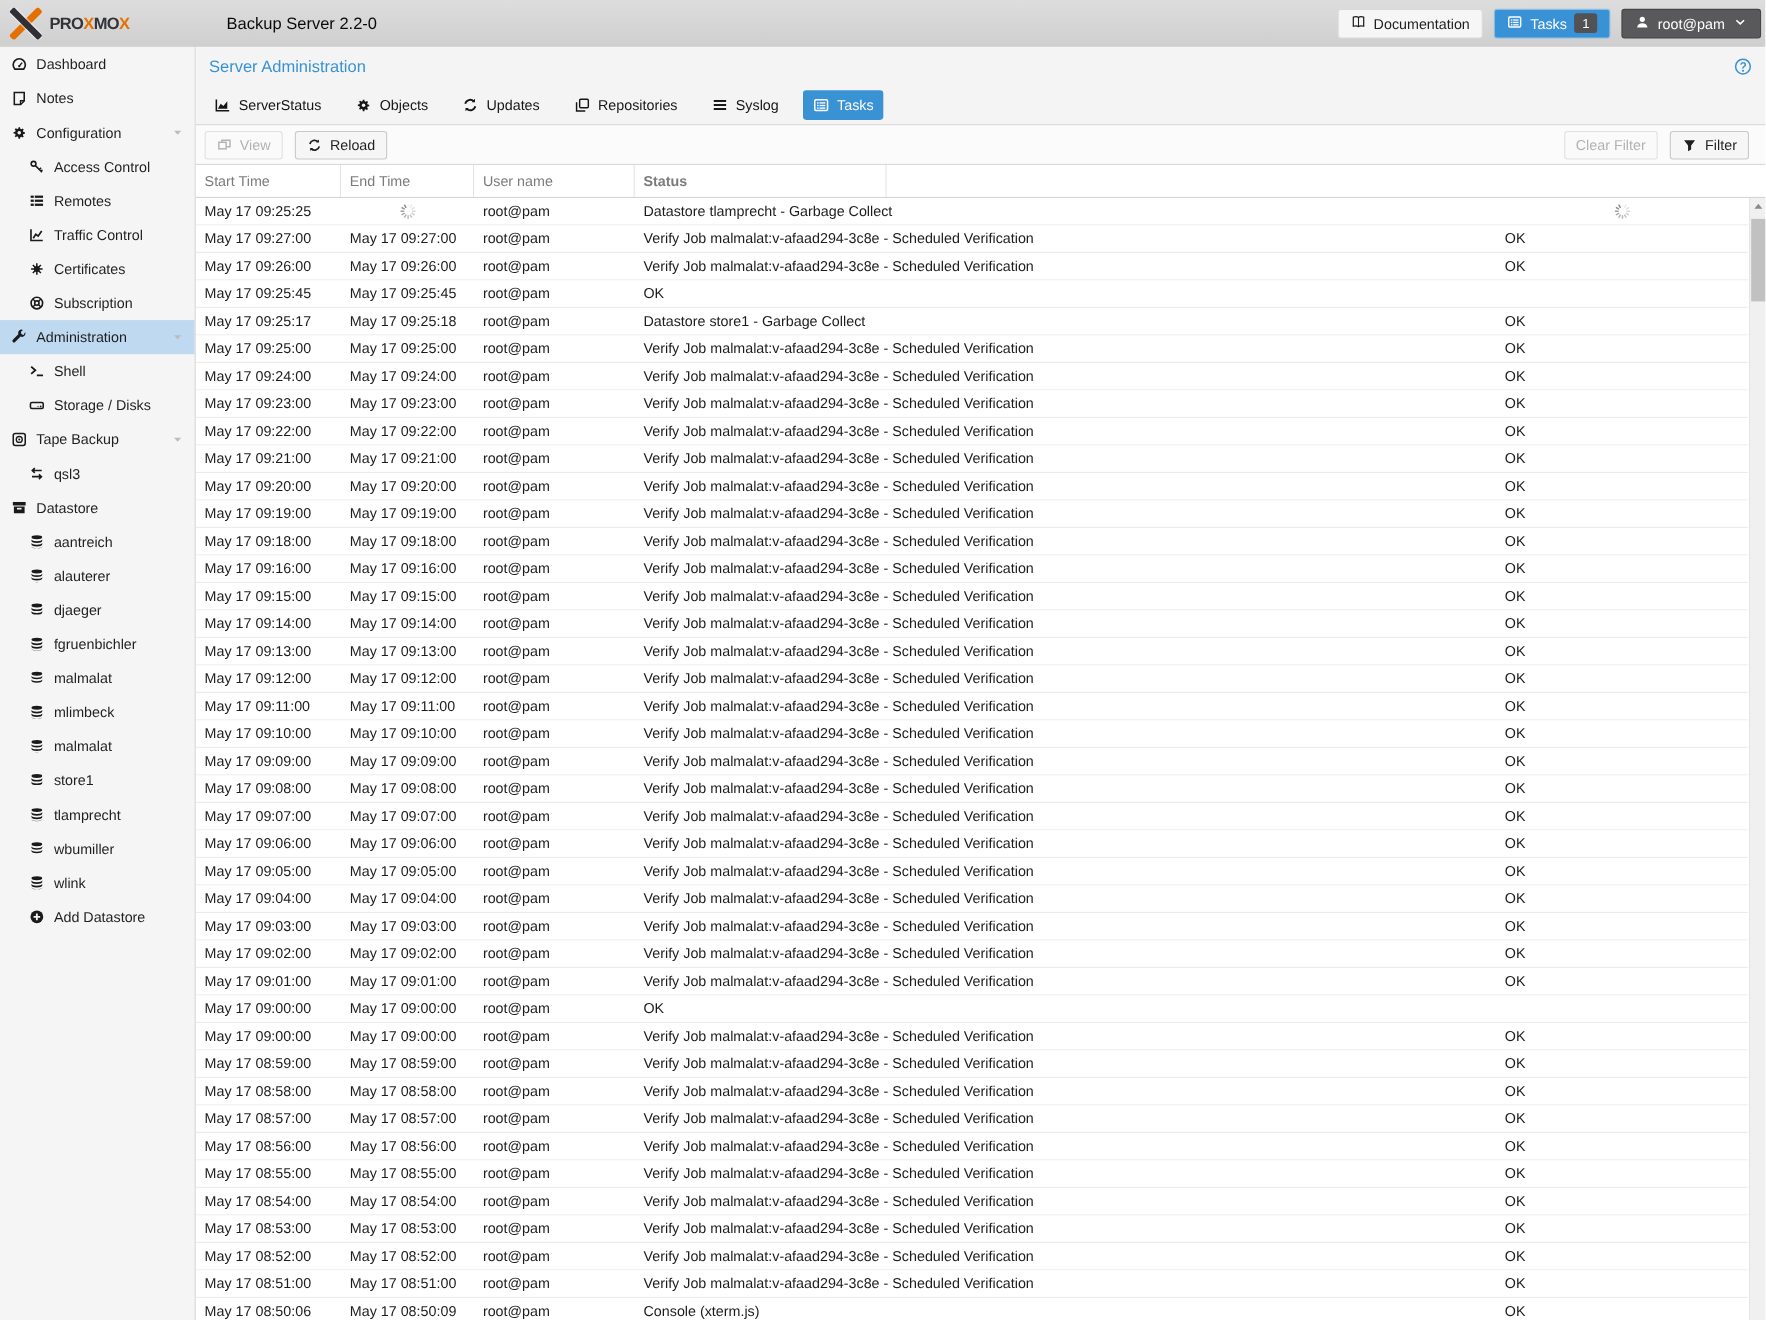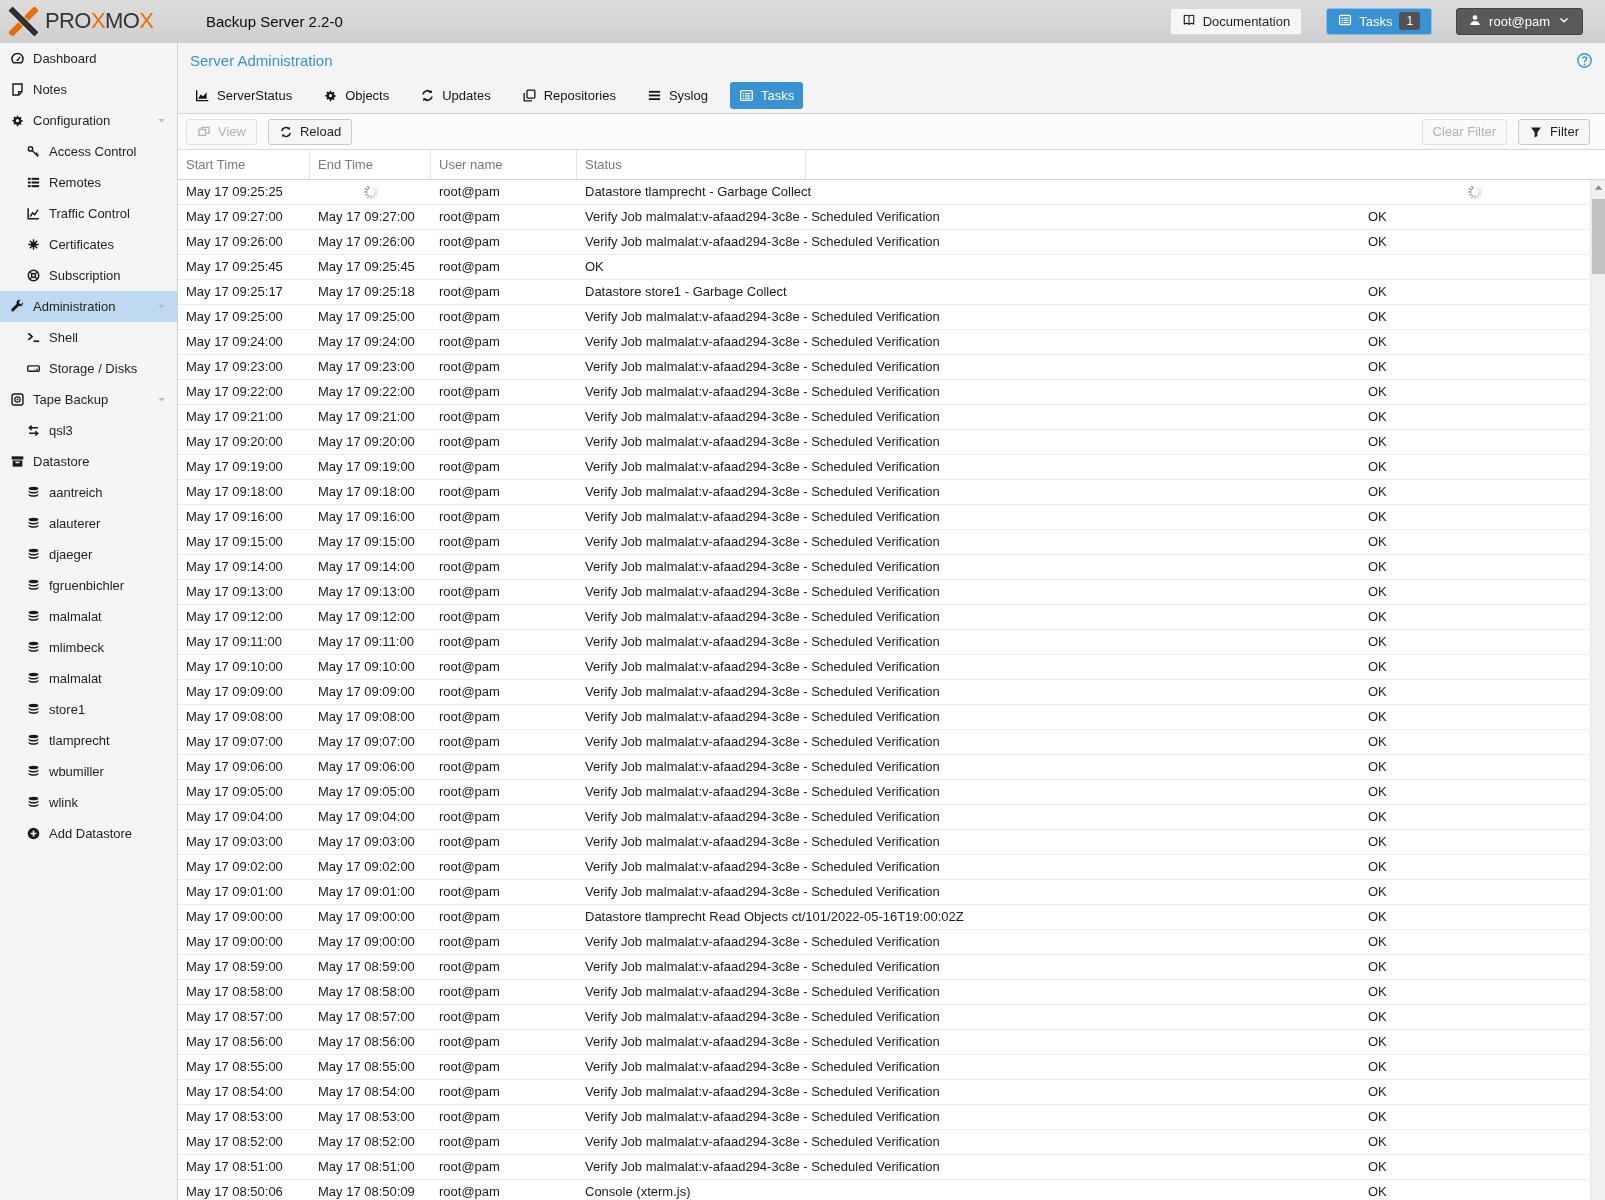--- a/index.html
+++ b/index.html
@@ -2,24 +2,24 @@
 <html><head>
 <meta charset="utf-8">
 <style>
   * { margin:0; padding:0; box-sizing:border-box; }
   html,body { width:1605px; height:1200px; overflow:hidden; font-family:"Liberation Sans",sans-serif; background:#fff; }
 
   
   .topbar { height:42px; background:linear-gradient(180deg,#dddddd,#cfcfcf); display:flex; align-items:center; }
   .brand { display:flex; align-items:center; gap:7px; padding-left:9px; width:178px; flex:0 0 178px; }
   .brand-x svg { width:29px; height:29px; display:block; }
-  .brand-word { font-weight:normal; font-size:22px; letter-spacing:-0.6px; white-space:nowrap; }
+  .brand-word { font-weight:bold; font-size:15px; letter-spacing:-0.6px; white-space:nowrap; }
   .seg-dark { color:#33343a; } .seg-orange { color:#e57000; }
   .product-title { font-size:15px; color:#0a0a0a;margin-left:28px; }
-  .topbar-right { margin-left:auto; display:flex; gap:24px; padding-right:22px; align-items:flex-start; }
+  .topbar-right { margin-left:auto; display:flex; gap:10px; padding-right:4px; align-items:flex-start; }
   .tb-btn { height:27px; display:inline-flex; align-items:center; gap:7px; padding:0 11px; border-radius:3px; font-size:13px; cursor:pointer; white-space:nowrap; }
   .tb-btn .icon svg { width:14px; height:14px; }
   .tb-btn.light { background:#f6f6f6; border:1px solid #dadada; color:#1f1f1f; }
   .tb-btn.blue  { background:#3a92d6; border:1px solid #8abfe4; color:#fff; }
   .tb-btn.dark  { background:#59595c; border:1px solid #454548; color:#fff; }
   .badge { background:#525255; color:#fff; border-radius:3px; padding:0 7px; font-size:12px; height:18px; line-height:18px; }
 
   
   .main { display:flex; height:1158px; border-top:1px solid #cfcfcf; }
   .sidebar { width:178px; flex:0 0 178px; background:#f5f5f5; border-right:1px solid #cfcfcf; overflow:hidden; }
@@ -549,21 +549,21 @@
           </span>
         <span>Filter</span>
       </button>
     </div>
 
     <div class="grid">
       <div class="grid-head" id="grid-head">
           <div class="gh-cell" style="width: 132px;">Start Time</div>
           <div class="gh-cell" style="width: 121px;">End Time</div>
           <div class="gh-cell" style="width: 146px;">User name</div>
-          <div class="gh-cell" style="width: 229px;">Status</div>
+          <div class="gh-cell" style="width: 229px; font-weight: bold;">Status</div>
         </div>
       <div class="grid-body" id="grid-body">
           <div class="row">
             <div class="cell" style="width:132px">May 17 09:25:25</div>
             <div class="cell center" style="width:121px">
               <span class="spinner">
                 <svg viewBox="0 0 16 16">
                   <rect x="7.3" y="1" width="1.4" height="3.6" rx="0.7" fill="#8a8a8a" opacity="0.08" transform="rotate(0 8 8)"></rect>
                   <rect x="7.3" y="1" width="1.4" height="3.6" rx="0.7" fill="#8a8a8a" opacity="0.17" transform="rotate(30 8 8)"></rect>
                   <rect x="7.3" y="1" width="1.4" height="3.6" rx="0.7" fill="#8a8a8a" opacity="0.25" transform="rotate(60 8 8)"></rect>
@@ -792,21 +792,20 @@
             <div class="cell" style="width:132px">May 17 09:01:00</div>
             <div class="cell" style="width:121px">May 17 09:01:00</div>
             <div class="cell" style="width:146px">root@pam</div>
             <div class="cell" style="width:783px">Verify Job malmalat:v-afaad294-3c8e - Scheduled Verification</div>
             <div class="cell" style="width:229px">OK</div>
           </div>
           <div class="row">
             <div class="cell" style="width:132px">May 17 09:00:00</div>
             <div class="cell" style="width:121px">May 17 09:00:00</div>
             <div class="cell" style="width:146px">root@pam</div>
-            <div class="cell" style="width:783px">Datastore tlamprecht Read Objects ct/101/2022-05-16T19:00:02Z</div>
             <div class="cell" style="width:229px">OK</div>
           </div>
           <div class="row">
             <div class="cell" style="width:132px">May 17 09:00:00</div>
             <div class="cell" style="width:121px">May 17 09:00:00</div>
             <div class="cell" style="width:146px">root@pam</div>
             <div class="cell" style="width:783px">Verify Job malmalat:v-afaad294-3c8e - Scheduled Verification</div>
             <div class="cell" style="width:229px">OK</div>
           </div>
           <div class="row">

